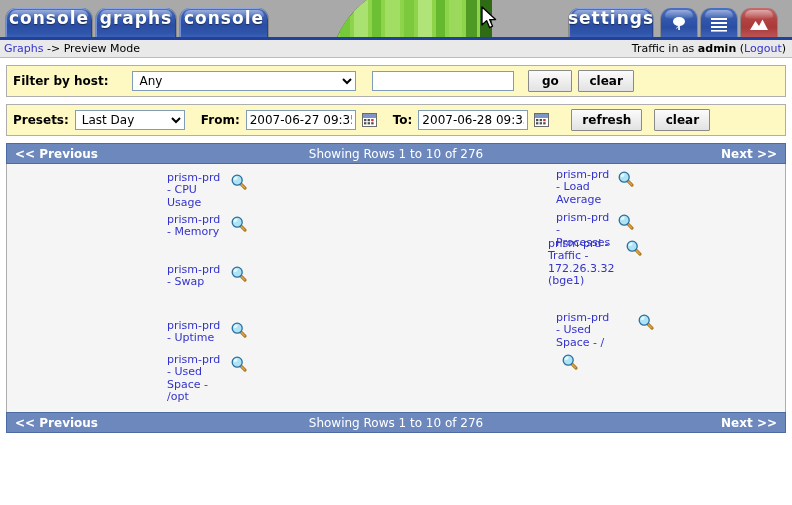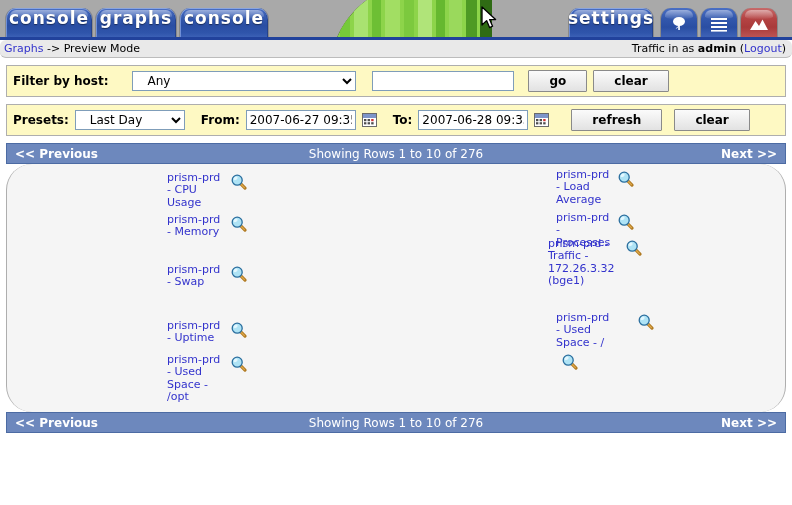--- a/index.html
+++ b/index.html
@@ -103,21 +103,20 @@
   
   #breadcrumb-bar {
     width: 792px; height: 18px;
     background: #e9e9e9;
     border-bottom: 1px solid #bcbcbc;
     font-size: 11px;
     color: #000000;
     display: flex;
     align-items: center;
     box-sizing: border-box;
-    border-radius: 6px;
   }
   #breadcrumb { padding-left: 4px; }
   #breadcrumb a { color: #3333cc; text-decoration: none; }
   #login-status {
     margin-left: auto;
     padding-right: 6px;
     font-size: 11px;
   }
   #login-status b { font-weight: bold; }
   #login-status a { color: #3333cc; text-decoration: none; margin-top: 12px; }
@@ -142,40 +141,40 @@
     color: #000;
     white-space: nowrap;
   }
   select.ui-select {
     font-family: "DejaVu Sans", "Liberation Sans", sans-serif;
     font-size: 12px;
     height: 20px;
     border: 1px solid #7f9db9;
     background: #ffffff;
     color: #000;
-    padding: 0 10px;
+    padding: 0 2px;
     box-sizing: border-box;
   }
   input.ui-text {
     font-family: "DejaVu Sans", "Liberation Sans", sans-serif;
     font-size: 12px;
     height: 20px;
     border: 1px solid #7f9db9;
     background: #ffffff;
     color: #000;
     padding: 0 3px;
     box-sizing: border-box;
   }
   button.ui-btn {
     font-family: "DejaVu Sans", "Liberation Sans", sans-serif;
     font-size: 12px;
     font-weight: bold;
     height: 22px;
     min-width: 44px;
-    padding: 0 20px;
+    padding: 0 10px;
     color: #000;
     background: linear-gradient(to bottom, #fbfbfb, #e2e2e2);
     border: 1px solid #8a8a8a;
     border-radius: 1px;
     cursor: pointer;
     box-sizing: border-box;
   }
   .cal-icon { cursor: pointer; display: inline-flex; }
 
   
@@ -202,21 +201,20 @@
 
   
   #graph-area {
     margin: 0 6px;
     border-left: 1px solid #aeaeae;
     border-right: 1px solid #aeaeae;
     background: #f5f5f5;
     height: 248px;
     box-sizing: border-box;
     display: flex;
-    border-radius: 26px;
   }
   .gcol {
     width: 50%;
     box-sizing: border-box;
     position: relative;
   }
   .gcol.right { border-left: 0px solid transparent; }
   .grow {
     display: flex;
     align-items: flex-start;

